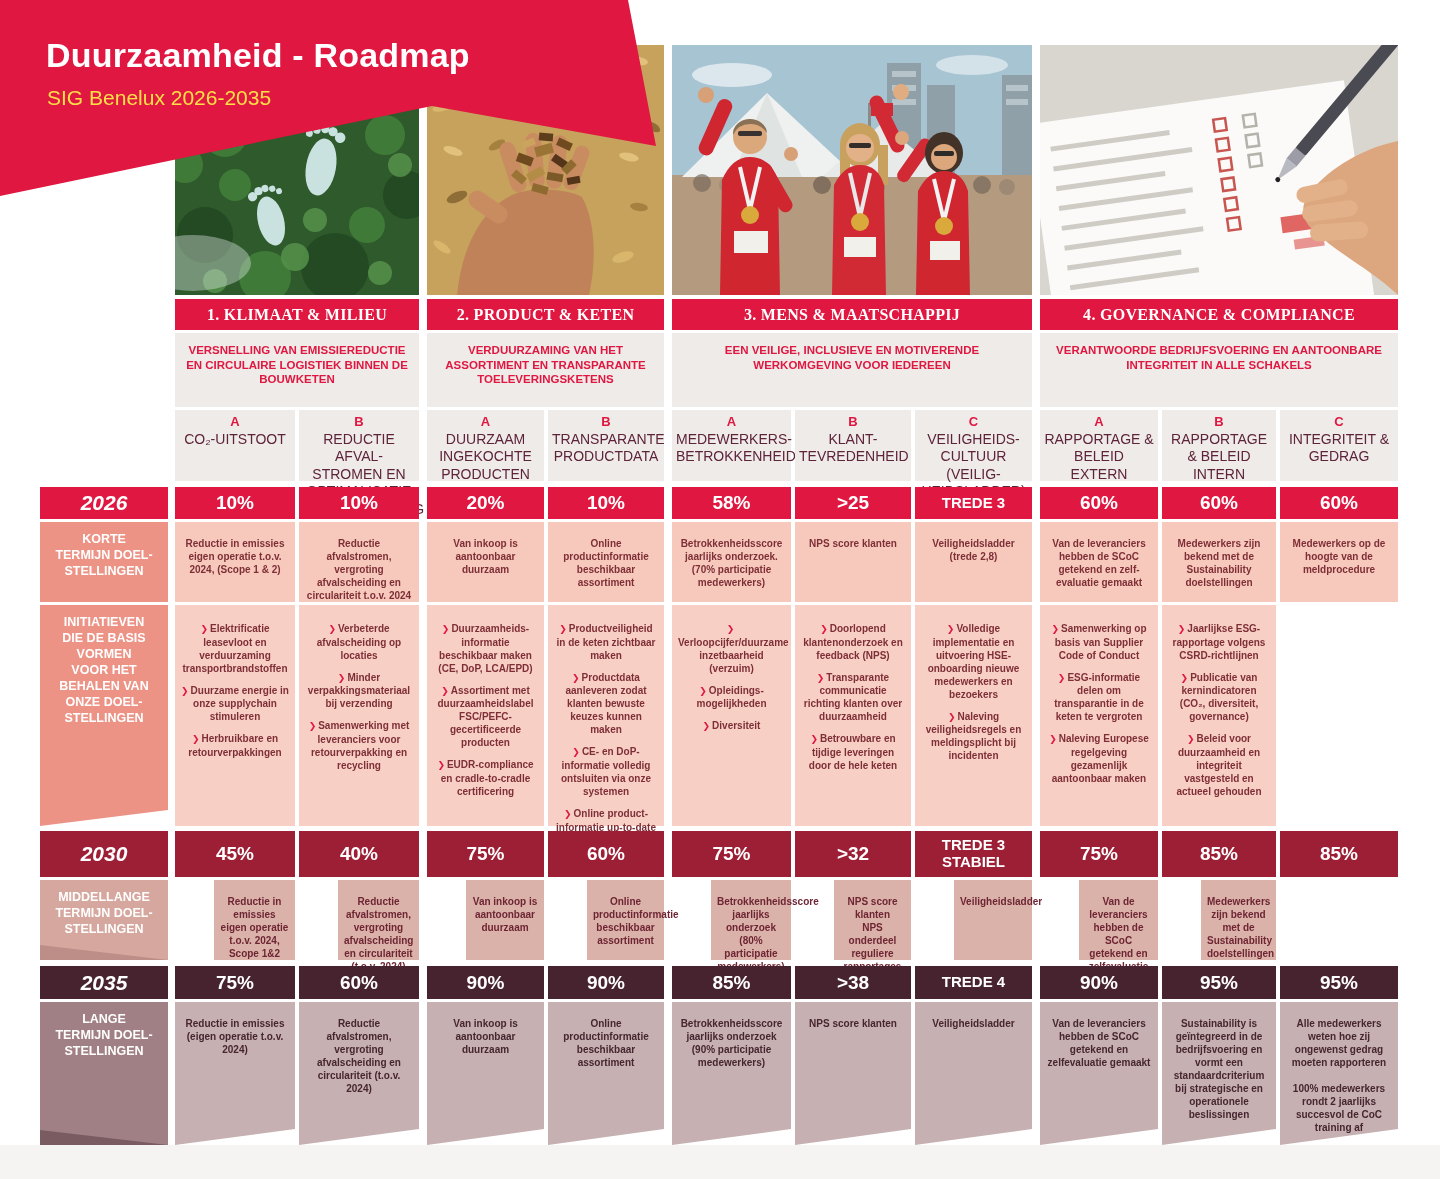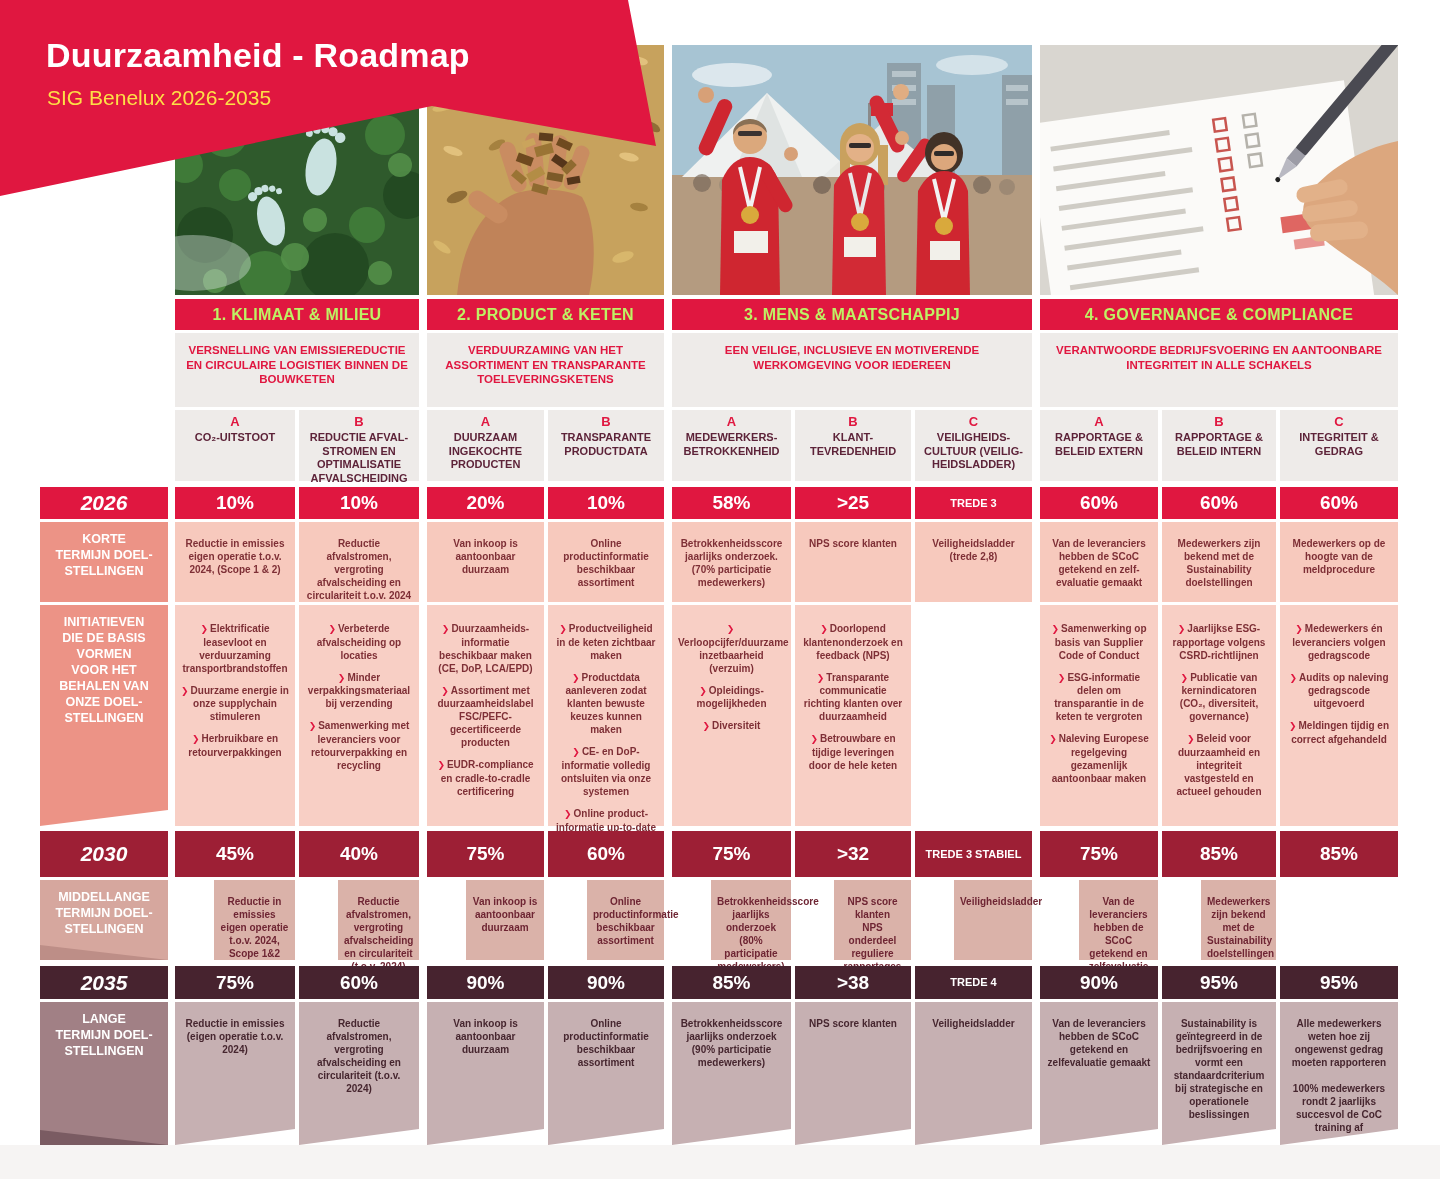--- a/index.html
+++ b/index.html
@@ -12,30 +12,30 @@
          --gray:#eeebe9;--txt26:#7e2f36;--txt30:#6e2533;--txt35:#46262f;--txtabc:#5d2339;}
   .grid{position:absolute;inset:0;display:grid;
     grid-template-columns:40px 128px 7px 120px 4px 120px 8px 117px 4px 116px 8px 119px 4px 116px 4px 117px 8px 118px 4px 114px 4px 118px;
     grid-template-rows:45px 250px 4px 31px 3px 74px 3px 71px 6px 32px 3px 80px 3px 221px 5px 46px 3px 80px 6px 33px 3px 143px;}
   .cl{grid-column:2}.c1{grid-column:4}.c2{grid-column:6}.c3{grid-column:8}.c4{grid-column:10}
   .c5{grid-column:12}.c6{grid-column:14}.c7{grid-column:16}.c8{grid-column:18}.c9{grid-column:20}.c10{grid-column:22}
   .p1{grid-column:4/7}.p2{grid-column:8/11}.p3{grid-column:12/17}.p4{grid-column:18/23}
   .rphoto{grid-row:2}.rbar{grid-row:4}.rdesc{grid-row:6}.rabc{grid-row:8}.rh26{grid-row:10}.rb26{grid-row:12}
   .rinit{grid-row:14}.rh30{grid-row:16}.rb30{grid-row:18}.rh35{grid-row:20}.rb35{grid-row:22}
   .cell{position:relative;box-sizing:border-box;}
-  .bar{background:var(--red);color:#bef264;font-weight:bold;font-size:16px;letter-spacing:.3px;
-       display:flex;align-items:center;justify-content:center;text-transform:uppercase;}
+  .bar{background:var(--red);color:#ffffff;font-weight:bold;font-size:16px;letter-spacing:.3px;
+       display:flex;align-items:center;justify-content:center;text-transform:uppercase;font-family:Liberation Serif, serif;}
   .desc{background:var(--gray);color:var(--red);font-weight:bold;font-size:11.5px;line-height:1.28;
         text-align:center;padding:10px 10px 0;}
   .abc{background:var(--gray);text-align:center;padding:5px 4px 0;}
   .abc .letter{color:var(--red);font-weight:bold;font-size:13px;line-height:1.15;}
-  .abc .abcname{color:var(--txtabc);font-weight:bold;font-size:11px;line-height:1.25;margin-top:1px;}
+  .abc .abcname{color:var(--txtabc);font-weight:normal;font-size:14px;line-height:1.25;margin-top:1px;}
   .hdr{color:#fff;font-weight:bold;font-size:19px;display:flex;align-items:center;justify-content:center;text-align:center;}
   .hdr.yr{font-size:21px;font-style:italic;}
-  .hdr.sm{font-size:11px;line-height:1.12;}
+  .hdr.sm{font-size:15px;line-height:1.12;}
   .red{background:var(--red);} .mar{background:var(--maroon);} .plm{background:var(--plum);}
   .rowlab{color:#fff;font-weight:bold;font-size:12.5px;line-height:1.28;text-align:center;
           padding:9px 6px 4px;white-space:pre-line;}
   .lab26{background:var(--salmon);} .labinit{background:var(--salmon);}
   .lab30{background:var(--rose30l);text-align:center;--foldc:#bd8e87;} .lab35{background:var(--mauve35l);--foldc:#7a5b62;}
   .fold::after{content:"";position:absolute;left:0;bottom:0;width:100%;height:15px;
                background:var(--foldc);clip-path:polygon(0 0,100% 100%,0 100%);}
   .cut{clip-path:polygon(0 0,100% 0,100% calc(100% - 16px),0 100%);}
   .body{text-align:center;padding:15px 6px 0;}
   .bodytxt{font-weight:bold;font-size:10px;line-height:1.3;white-space:pre-line;}
@@ -407,34 +407,33 @@
     <div class="cell body bodyinit rinit c5">
       <p class="it"><span class="chev">❯</span><span>Verloopcijfer/duurzame inzetbaarheid (verzuim)</span></p>
       <p class="it"><span class="chev">❯</span><span>Opleidings-mogelijkheden</span></p>
       <p class="it"><span class="chev">❯</span><span>Diversiteit</span></p>
     </div>
     <div class="cell body bodyinit rinit c6">
       <p class="it"><span class="chev">❯</span><span>Doorlopend klantenonderzoek en feedback (NPS)</span></p>
       <p class="it"><span class="chev">❯</span><span>Transparante communicatie richting klanten over duurzaamheid</span></p>
       <p class="it"><span class="chev">❯</span><span>Betrouwbare en tijdige leveringen door de hele keten</span></p>
     </div>
+    <div class="cell body bodyinit rinit c7">
+      <p class="it"><span class="chev">❯</span><span>Volledige implementatie en uitvoering HSE-onboarding nieuwe medewerkers en bezoekers</span></p>
+      <p class="it"><span class="chev">❯</span><span>Naleving veiligheidsregels en meldingsplicht bij incidenten</span></p>
+    </div>
     <div class="cell body bodyinit rinit c8">
       <p class="it"><span class="chev">❯</span><span>Samenwerking op basis van Supplier Code of Conduct</span></p>
       <p class="it"><span class="chev">❯</span><span>ESG-informatie delen om transparantie in de keten te vergroten</span></p>
       <p class="it"><span class="chev">❯</span><span>Naleving Europese regelgeving gezamenlijk aantoonbaar maken</span></p>
     </div>
     <div class="cell body bodyinit rinit c9">
       <p class="it"><span class="chev">❯</span><span>Jaarlijkse ESG-rapportage volgens CSRD-richtlijnen</span></p>
       <p class="it"><span class="chev">❯</span><span>Publicatie van kernindicatoren (CO₂, diversiteit, governance)</span></p>
       <p class="it"><span class="chev">❯</span><span>Beleid voor duurzaamheid en integriteit vastgesteld en actueel gehouden</span></p>
-    </div>
-    <div class="cell body bodyinit rinit c10">
-      <p class="it"><span class="chev">❯</span><span>Medewerkers én leveranciers volgen gedragscode</span></p>
-      <p class="it"><span class="chev">❯</span><span>Audits op naleving gedragscode uitgevoerd</span></p>
-      <p class="it"><span class="chev">❯</span><span>Meldingen tijdig en correct afgehandeld</span></p>
     </div>
 
     <div class="cell hdr yr mar rh30 cl">2030</div>
     <div class="cell hdr mar rh30 c1">45%</div>
     <div class="cell hdr mar rh30 c2">40%</div>
     <div class="cell hdr mar rh30 c3">75%</div>
     <div class="cell hdr mar rh30 c4">60%</div>
     <div class="cell hdr mar rh30 c5">75%</div>
     <div class="cell hdr mar rh30 c6">&gt;32</div>
     <div class="cell hdr sm mar rh30 c7">TREDE 3 STABIEL</div>

